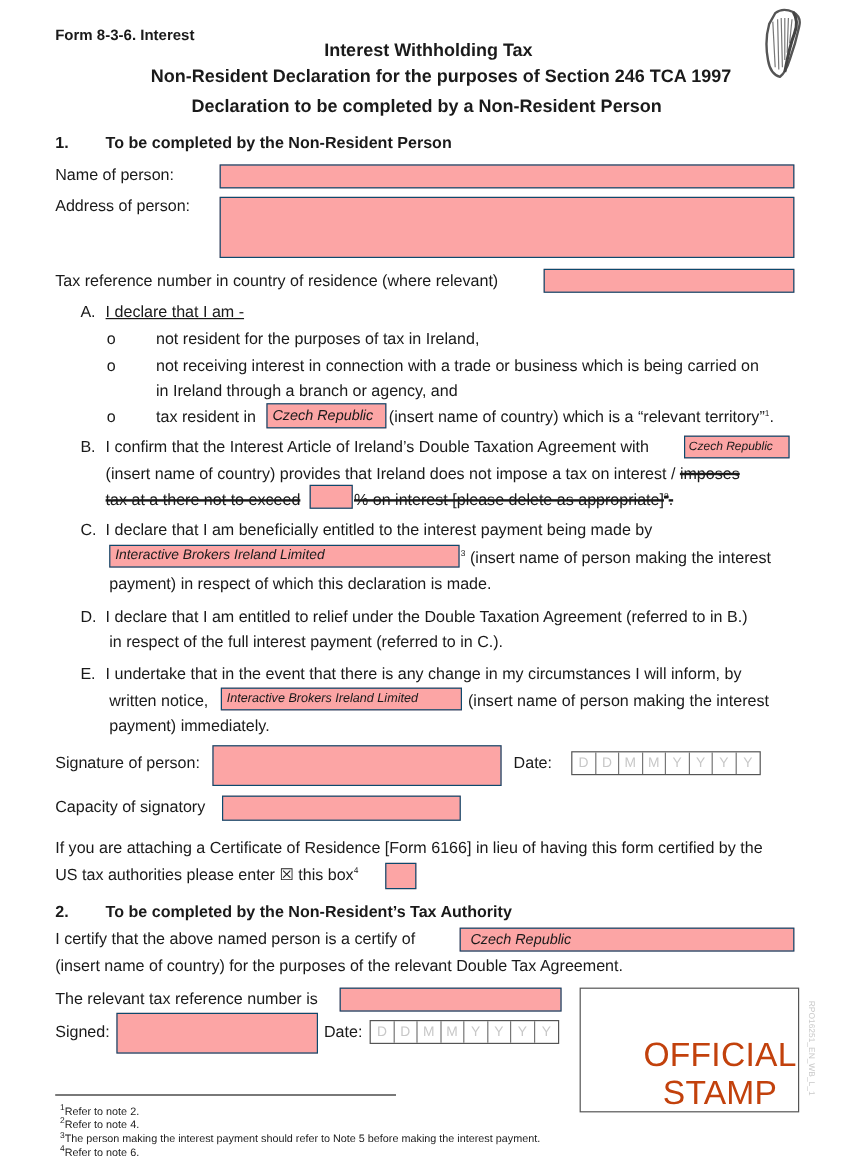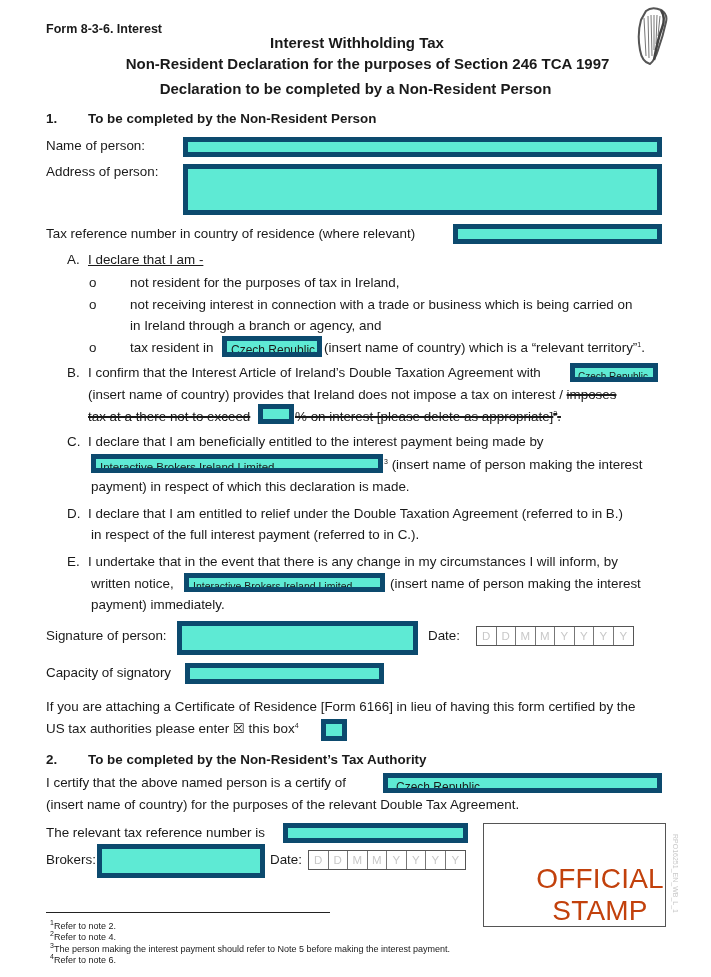--- a/index.html
+++ b/index.html
@@ -3,21 +3,21 @@
 <meta charset="utf-8">
 <style>
   html, body { margin: 0; padding: 0; background: #ffffff; }
   body {
     width: 711px; height: 977px; position: relative; overflow: hidden;
     font-family: "Liberation Sans", "DejaVu Sans", sans-serif;
     color: #1a1a1a; font-size: 13.4px;
   }
   .abs { position: absolute; white-space: nowrap; }
   .bold { font-weight: bold; }
-  .box { position: absolute; border: 5px solid #0c4a6e; background: #5eead4; box-sizing: border-box; }
+  .box { position: absolute; border: 1px solid #0c4a6e; background: #fca5a5; box-sizing: border-box; font-style: italic; }
   .fill { font-size: 11.5px; padding-left: 4px; line-height: 17px; overflow: hidden; white-space: nowrap; }
   .sup { font-size: 7px; vertical-align: super; line-height: 0; }
   .strike { text-decoration: line-through; text-decoration-thickness: 2px; margin-top: 33px; }
   .datecells { position: absolute; display: flex; border: 1px solid #555; box-sizing: border-box; height: 20px; }
   .datecells span {
     width: 19.5px; height: 18px; border-right: 1px solid #777; box-sizing: border-box;
     color: #c8c8c8; font-size: 11.5px; text-align: center; line-height: 18px;
   }
   .datecells span:last-child { border-right: none; }
   .stamp { position: absolute; border: 1px solid #555; box-sizing: border-box; }
@@ -111,21 +111,21 @@
 
 <div class="abs bold" style="left:46px;top:752px;">2.</div>
 <div class="abs bold" style="left:88px;top:752px;">To be completed by the Non-Resident’s Tax Authority</div>
 <div class="abs" style="left:46px;top:775px;">I certify that the above named person is a certify of</div>
 <div class="box fill" style="left:383px;top:773px;width:279px;height:20px;font-size:12px;line-height:18px;padding-left:8px;">Czech Republic</div>
 <div class="abs" style="left:46px;top:797px;">(insert name of country) for the purposes of the relevant Double Tax Agreement.</div>
 
 <div class="abs" style="left:46px;top:825px;">The relevant tax reference number is</div>
 <div class="box fill" style="left:283px;top:823px;width:185px;height:20px;"></div>
 
-<div class="abs" style="left:46px;top:852px;">Brokers:</div>
+<div class="abs" style="left:46px;top:852px;">Signed:</div>
 <div class="box fill" style="left:97px;top:844px;width:168px;height:34px;"></div>
 <div class="abs" style="left:270px;top:852px;">Date:</div>
 <div class="datecells" style="left:308px;top:850px;height:20px;">
   <span>D</span>
   <span>D</span>
   <span>M</span>
   <span>M</span>
   <span>Y</span>
   <span>Y</span>
   <span>Y</span>

